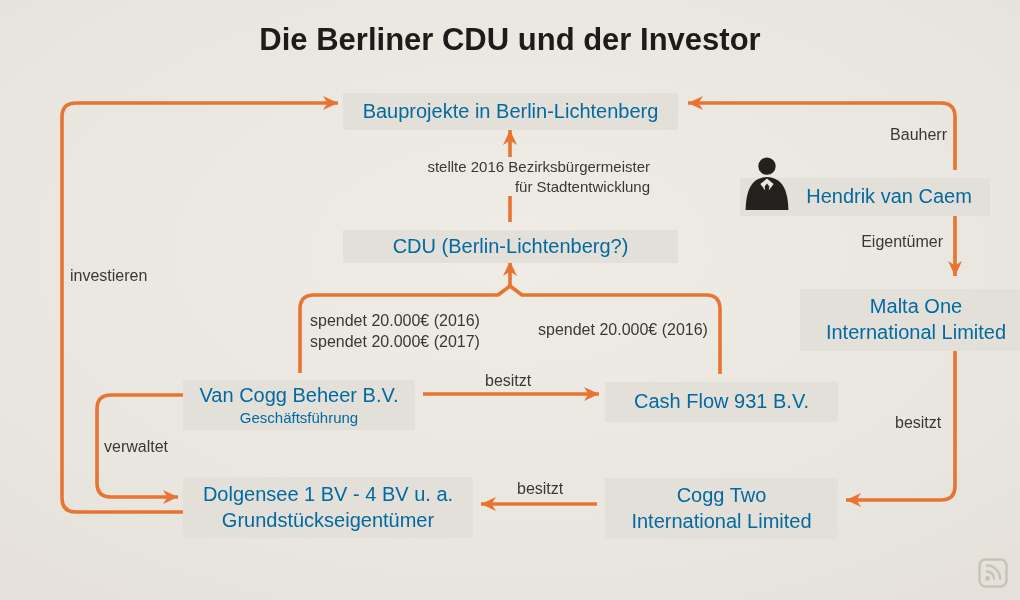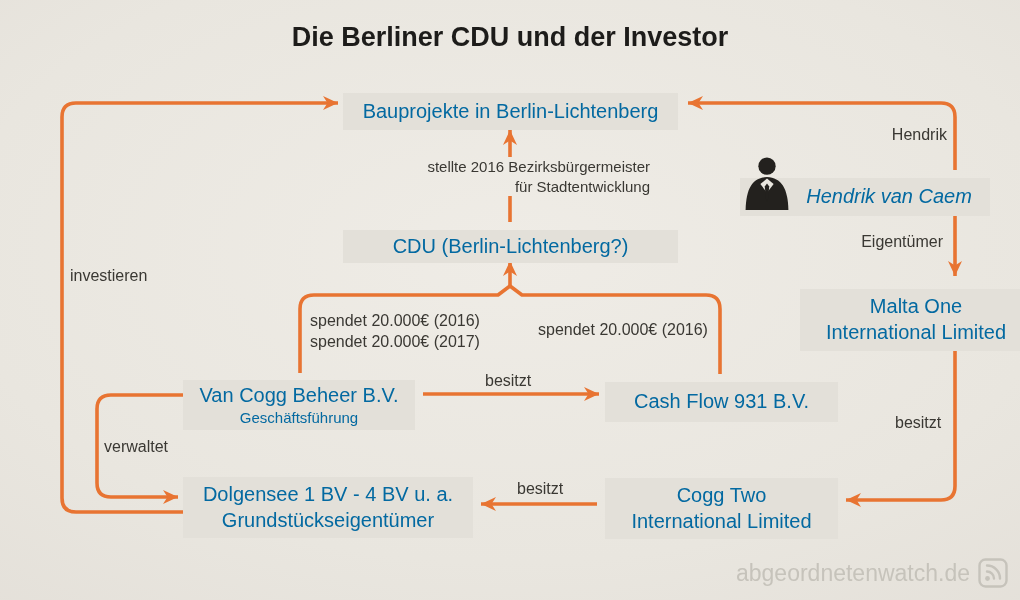--- a/index.html
+++ b/index.html
@@ -4,21 +4,21 @@
 <style>
   html,body { margin:0; padding:0; }
   .stage {
     position:relative; width:1020px; height:600px; overflow:hidden;
     background: radial-gradient(120% 115% at 50% 42%, #efece6 0%, #e9e6df 45%, #e3dfd8 72%, #d7d3ca 100%);
     font-family:"Liberation Sans", sans-serif;
     color:#2b2a27;
   }
   .title {
     position:absolute; top:22px; left:0; width:100%;
-    text-align:center; font-size:27px; font-weight:bold; color:#1d1c1a;
+    text-align:center; font-size:31px; font-weight:bold; color:#1d1c1a;
   }
   .node {
     position:absolute; background:#e3e0d9;
     display:flex; flex-direction:column; align-items:center; justify-content:center;
     font-size:20px; text-align:center; line-height:1.28; color:#0369a1;margin-top:8px;
   }
   .node .sub { font-size:15px; line-height:1.2; }
   .edge-label {
     position:absolute; font-size:16px; color:#3a3833; white-space:nowrap; line-height:1.3;
   }
@@ -58,21 +58,21 @@
     </g>
   </svg>
 
   <div class="title">Die Berliner CDU und der Investor</div>
 
   <div class="node" style="left:343px; top:85px; width:335px; height:37px;">
     <span>Bauprojekte in Berlin-Lichtenberg</span>
   </div>
 
   <div class="node" style="left:740px; top:170px; width:250px; height:38px; padding-left:0;">
-    <span style="padding-left:48px;font-style:italic;">Hendrik van Caem</span>
+    <span style="padding-left:48px;">Hendrik van Caem</span>
   </div>
 
   <div class="node" style="left:343px; top:222px; width:335px; height:33px;">
     <span>CDU (Berlin-Lichtenberg?)</span>
   </div>
 
   <div class="node" style="left:800px; top:281px; width:232px; height:62px;">
     <span>Malta One</span>
     <span>International Limited</span>
   </div>
@@ -98,21 +98,21 @@
 
   <svg class="person-icon" viewBox="0 0 48 52">
     <circle cx="24" cy="9" r="8.5" fill="#23211e"></circle>
     <path d="M24,19.5 C10,20.5 3.5,30 3,52 L45,52 C44.5,30 38,20.5 24,19.5 Z" fill="#23211e"></path>
     <path d="M24,21 L17.5,26.5 L24,35 L30.5,26.5 Z" fill="#e9e6df"></path>
     <path d="M24,26 L21.8,29 L23,41 L24,44 L25,41 L26.2,29 Z" fill="#23211e"></path>
   </svg>
 
   <div class="edge-label" style="left:70px; top:266px;">investieren</div>
 
-  <div class="edge-label" style="right:73px; top:125px;">Hendrik</div>
+  <div class="edge-label" style="right:73px; top:125px;">Bauherr</div>
 
   <div class="edge-label small stellte">
     <div>stellte 2016 Bezirksbürgermeister</div>
     <div>für Stadtentwicklung</div>
   </div>
 
   <div class="edge-label" style="right:77px; top:232px;">Eigentümer</div>
 
   <div class="edge-label" style="left:310px; top:311px;">
     <div>spendet 20.000€ (2016)</div>
@@ -123,21 +123,20 @@
 
   <div class="edge-label" style="left:485px; top:371px;">besitzt</div>
 
   <div class="edge-label" style="left:104px; top:437px;">verwaltet</div>
 
   <div class="edge-label" style="left:517px; top:479px;">besitzt</div>
 
   <div class="edge-label" style="left:895px; top:413px;">besitzt</div>
 
   <div class="watermark">
-    <span>abgeordnetenwatch.de</span>
     <svg width="30" height="30" viewBox="0 0 30 30">
       <rect x="1.5" y="1.5" width="27" height="27" rx="6" fill="none" stroke="#c6c3bb" stroke-width="2.4"></rect>
       <circle cx="9.5" cy="20.5" r="2.4" fill="#c6c3bb"></circle>
       <path d="M9,13.5 a7,7 0 0 1 7,7" fill="none" stroke="#c6c3bb" stroke-width="2.4" stroke-linecap="round"></path>
       <path d="M9,7.5 a13,13 0 0 1 13,13" fill="none" stroke="#c6c3bb" stroke-width="2.4" stroke-linecap="round"></path>
     </svg>
   </div>
 
 </div>
 

